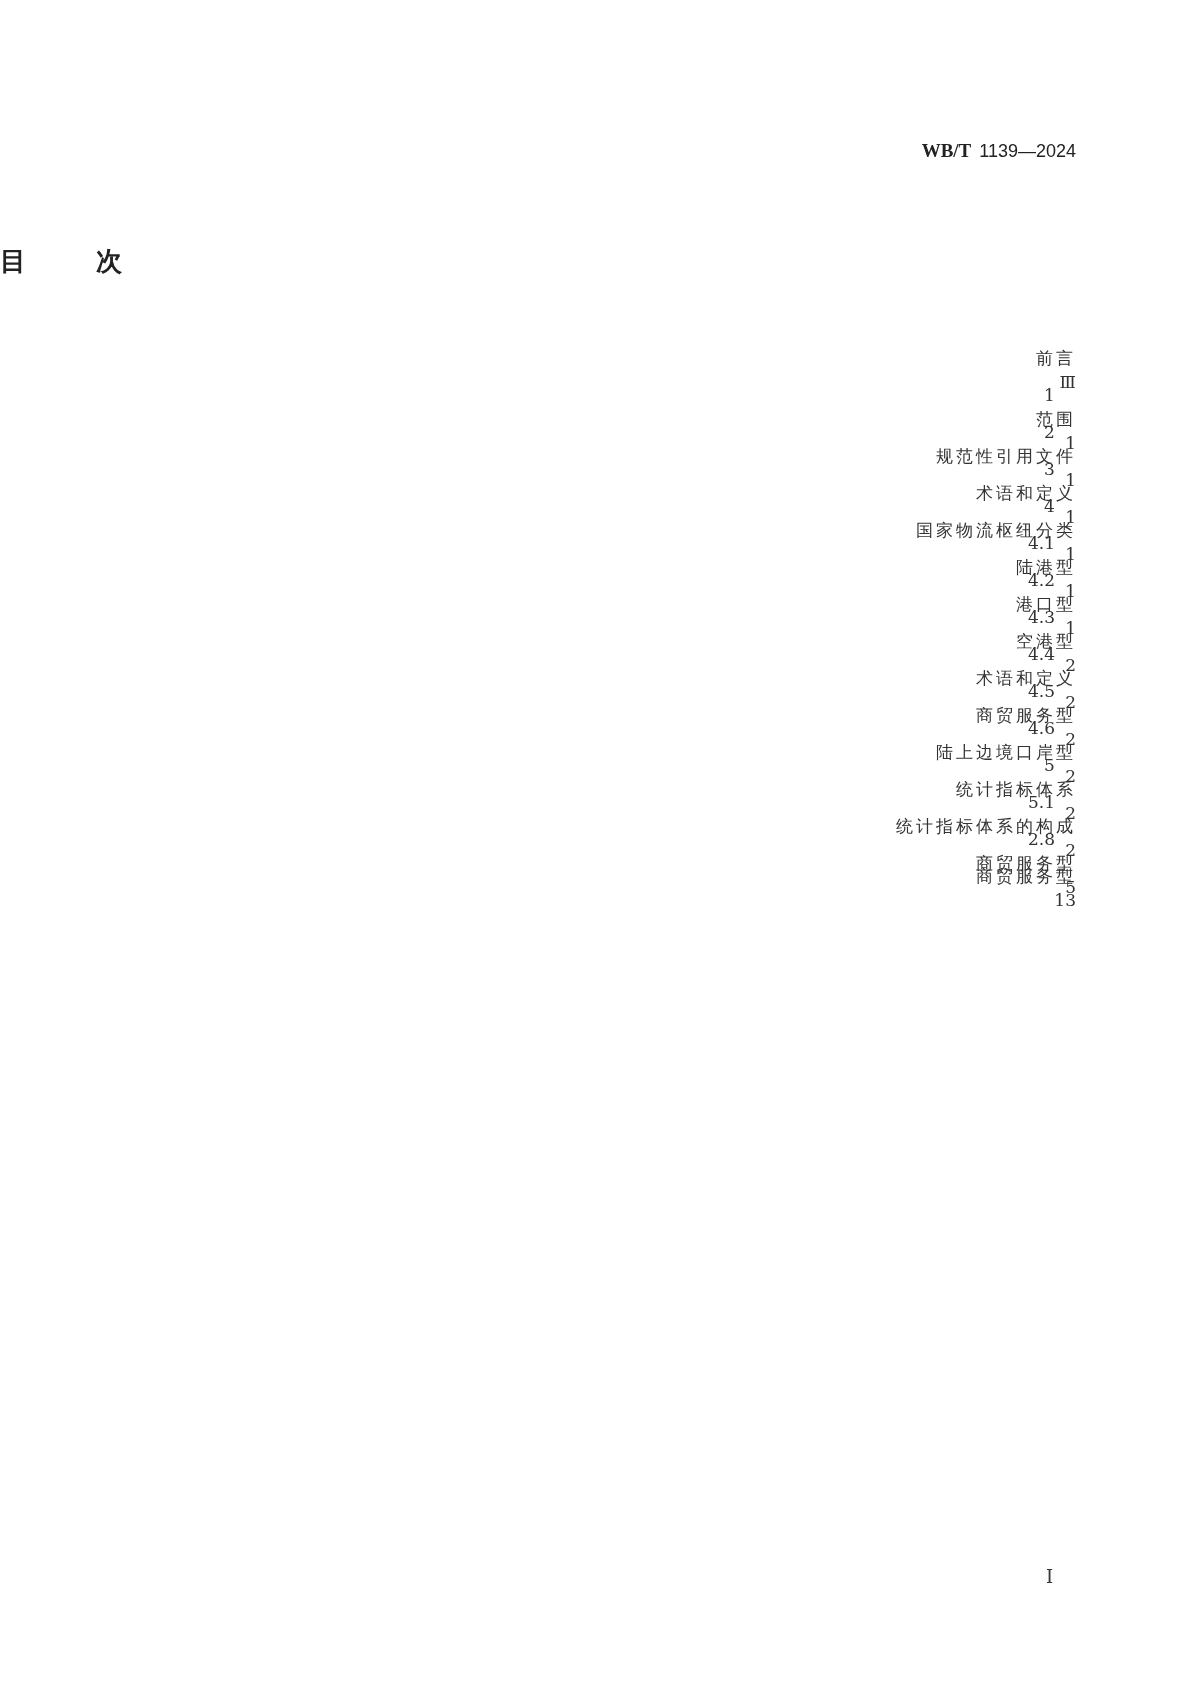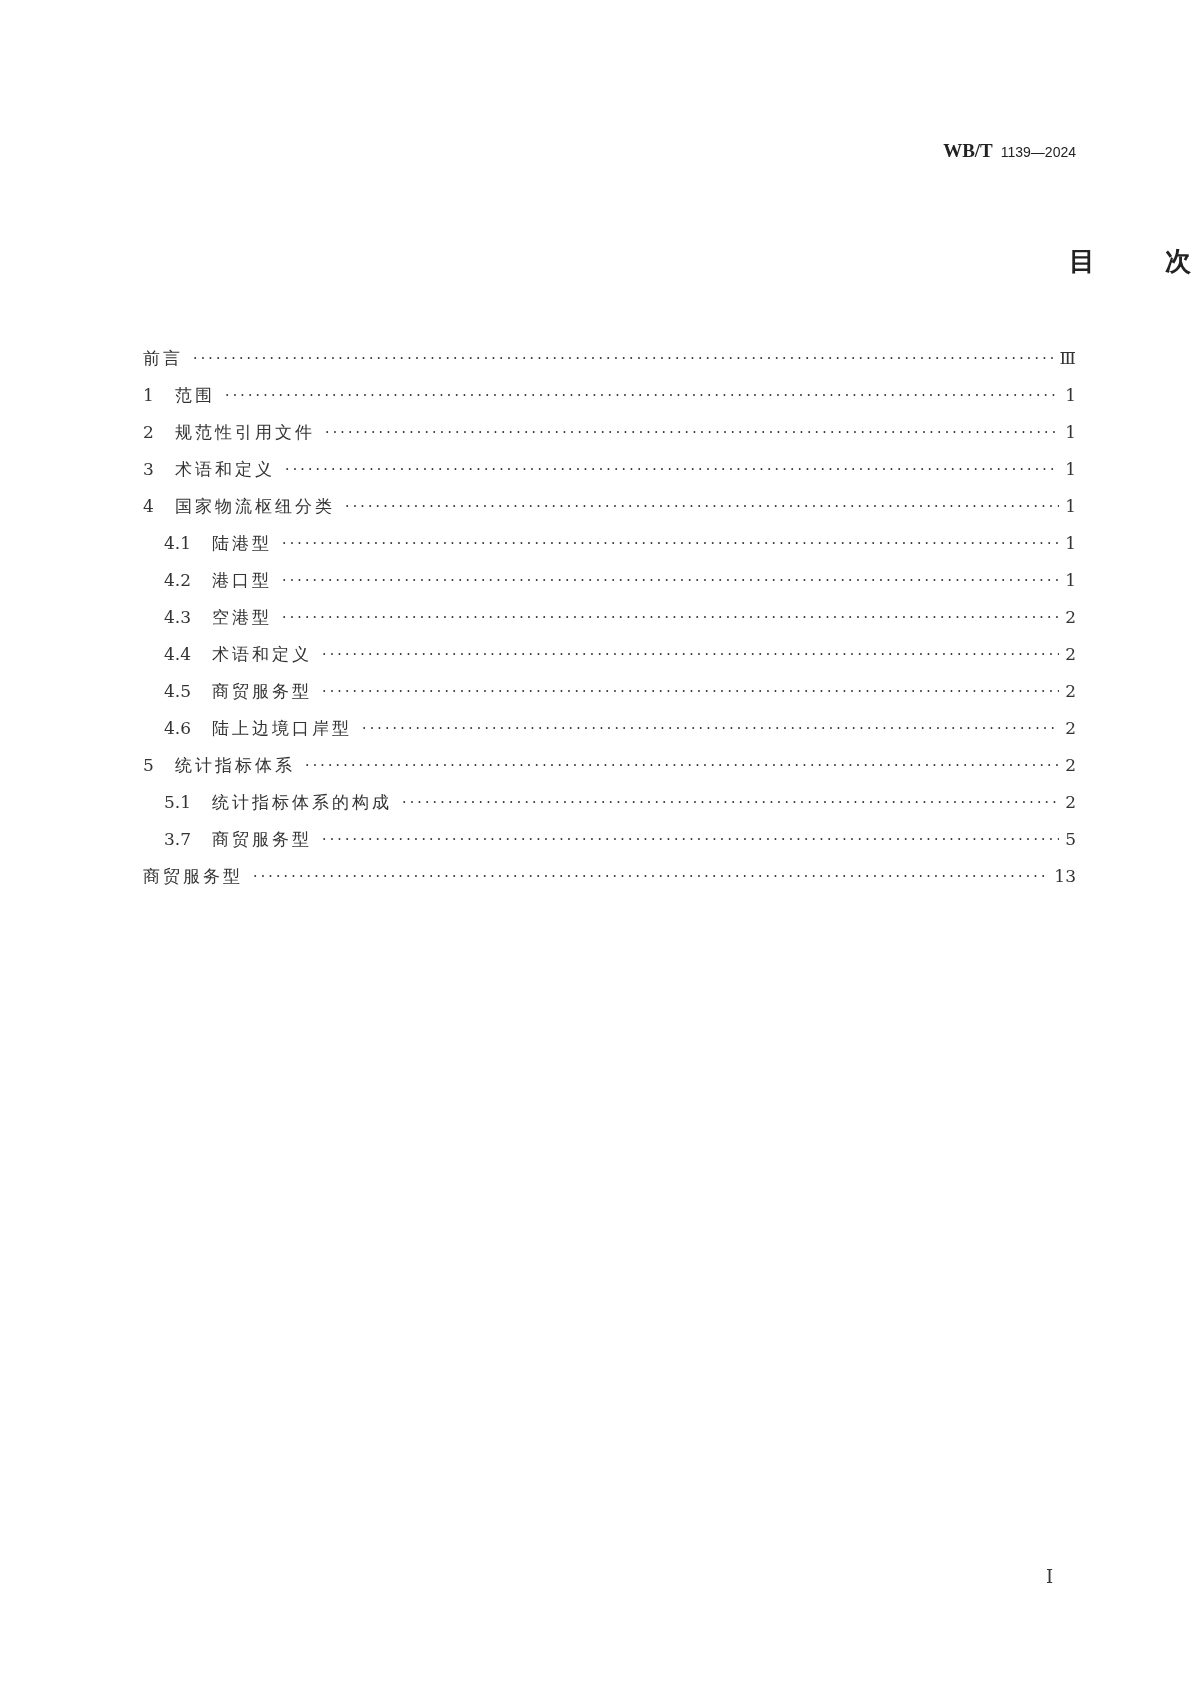--- a/index.html
+++ b/index.html
@@ -1,26 +1,26 @@
 <!DOCTYPE html>
 <html><head>
 <meta charset="utf-8">
 <style>
   html, body { margin: 0; padding: 0; background: #ffffff; }
   body { width: 1191px; height: 1684px; position: relative; overflow: hidden;
          font-family: "DejaVu Serif", "Liberation Serif", serif; color: #222; }
   .header { position: absolute; top: 141px; right: 115px; font-size: 18px; line-height: 20px; white-space: nowrap; }
   .header .code { font-family: "Liberation Serif", serif; font-weight: bold; font-size: 19px; margin-top: 16px; }
-  .header .num { font-family: "Liberation Sans", sans-serif; margin-left: 8px; font-size: 14px; margin-top: 40px; }
-  .title { position: absolute; top: 244px; left: 0; width: 1191px; text-align: right;
+  .header .num { font-family: "Liberation Sans", sans-serif; margin-left: 8px; font-size: 18px; margin-top: 40px; }
+  .title { position: absolute; top: 244px; left: 0; width: 1191px; text-align: left;
            font-family: "DejaVu Sans", sans-serif; font-size: 26px; font-weight: bold; letter-spacing: 0; }
   .title span { display: inline-block; }
   .title .gap { width: 70px; }
   .toc { position: absolute; top: 346px; left: 143px; width: 933px; }
-  .row { display: flex; align-items: flex-start; height: 37px; font-size: 17px; line-height: 24px; color: #333; }
+  .row { display: flex; align-items: flex-end; height: 37px; font-size: 17px; line-height: 24px; color: #333; flex-direction: column; }
   .row.sub { padding-left: 21px; }
   .num-lbl { display: inline-block; }
   .row.top .num-lbl { width: 32px; }
   .row.sub .num-lbl { width: 48px; }
   .lbl { letter-spacing: 3px; white-space: nowrap; }
   .dots { flex: 1; margin: 0 6px 0 10px; overflow: hidden; white-space: nowrap; letter-spacing: 3.2px; color: #333; font-size: 14px; }
   .pg { white-space: nowrap; min-width: 8px; text-align: right; }
   .footer { position: absolute; top: 1566px; left: 1046px; font-size: 18px; color: #333; }
 </style>
 </head>
@@ -106,21 +106,21 @@
       <span class="dots">········································································································································································································</span>
       <span class="pg">2</span>
     </div>
     <div class="row sub">
       <span class="num-lbl">5.1</span>
       <span class="lbl">统计指标体系的构成</span>
       <span class="dots">········································································································································································································</span>
       <span class="pg">2</span>
     </div>
     <div class="row sub">
-      <span class="num-lbl">3.7</span>
+      <span class="num-lbl">2.8</span>
       <span class="lbl">商贸服务型</span>
       <span class="dots">········································································································································································································</span>
       <span class="pg">5</span>
     </div>
     <div class="row top">
       <span class="lbl">商贸服务型</span>
       <span class="dots">········································································································································································································</span>
       <span class="pg">13</span>
     </div>
   </div>

